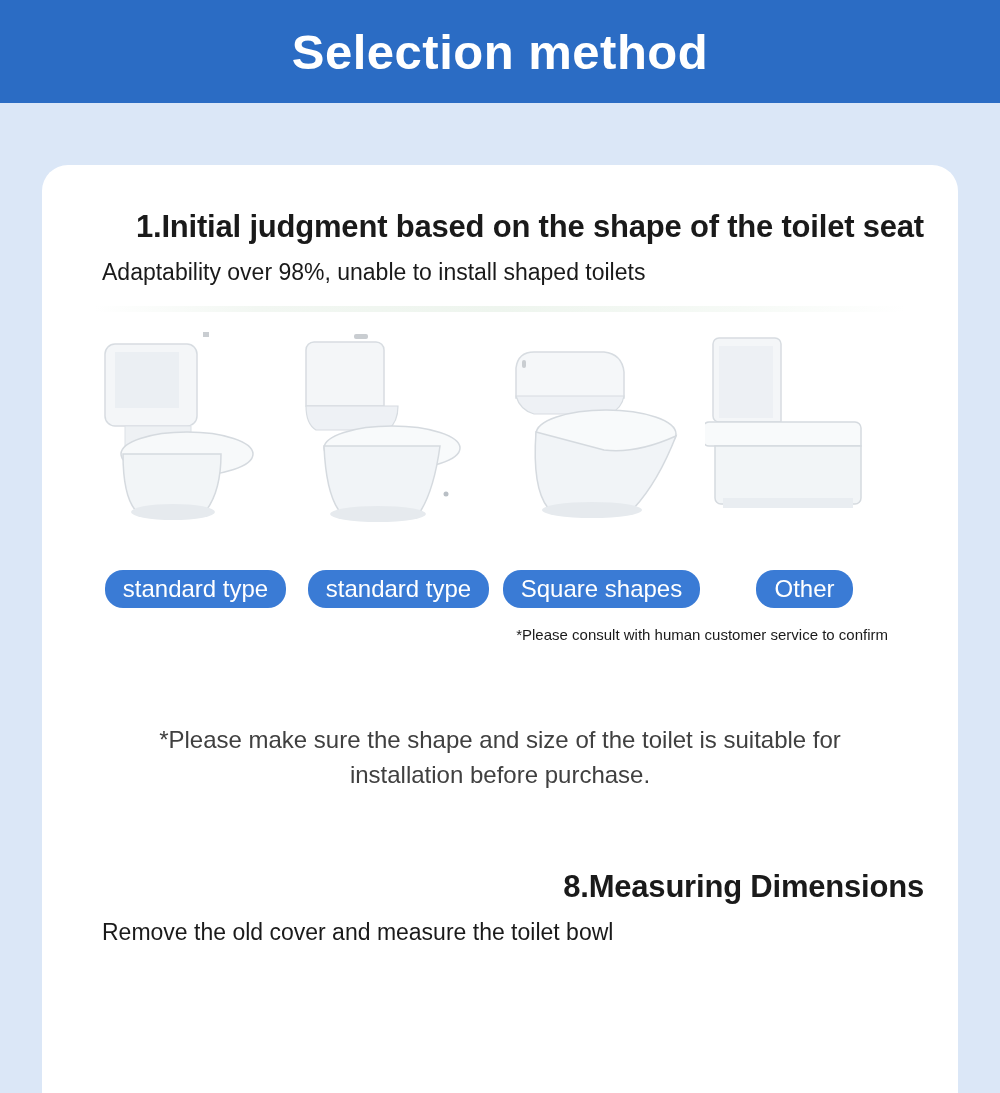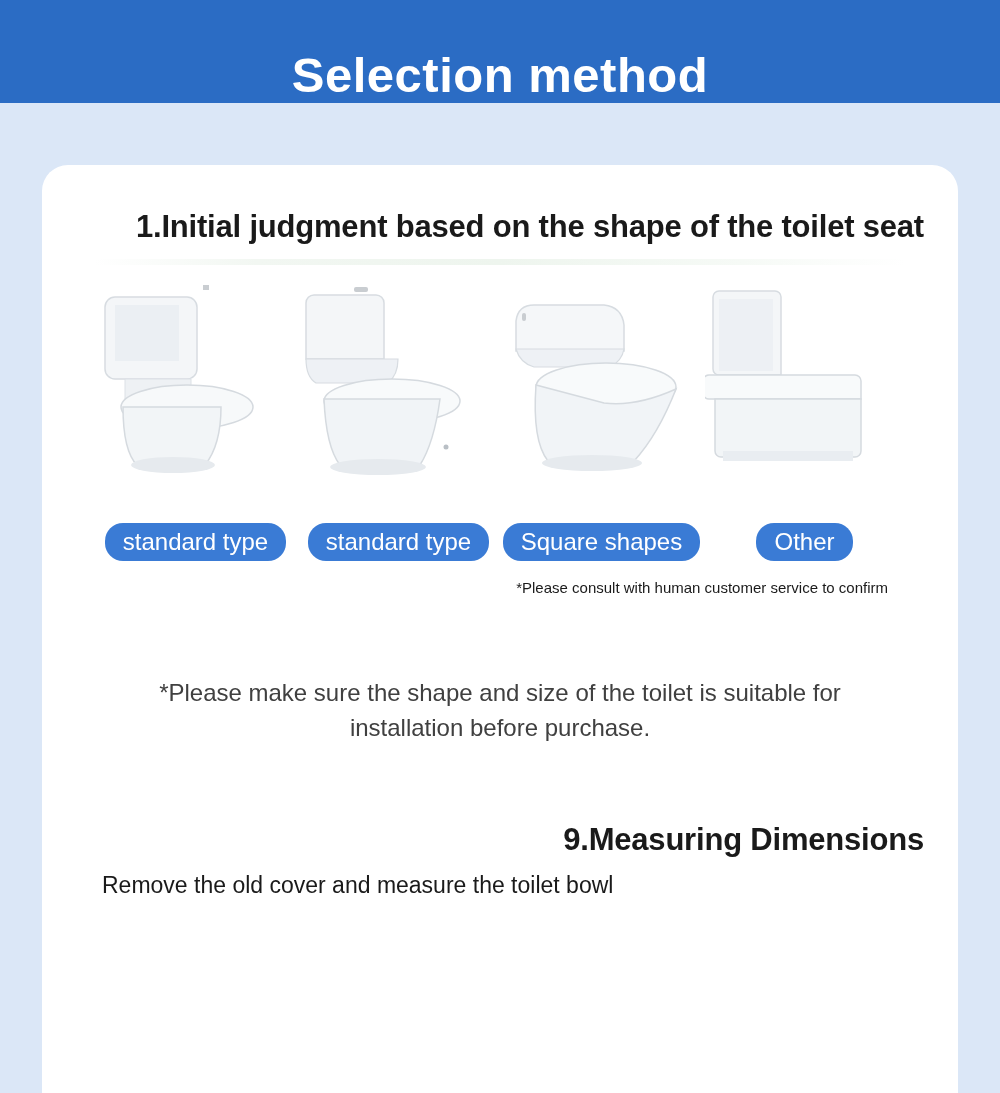--- a/index.html
+++ b/index.html
@@ -11,21 +11,21 @@
     height: 1093px;
     background: #dbe7f7;
     font-family: "Liberation Sans", sans-serif;
     overflow: hidden;
   }
   .header-bar {
     width: 1000px;
     height: 103px;
     background: #2b6cc4;
     display: flex;
-    align-items: flex-end;
+    align-items: center;
     justify-content: center;
   }
   .header-title {
     color: #ffffff;
     font-size: 49px;
     font-weight: bold;
     letter-spacing: 0.5px;
   }
   .page-body {
     padding: 62px 42px 0 42px;
@@ -117,20 +117,21 @@
 <body>
 
 <div class="header-bar">
   <div class="header-title">Selection method</div>
 </div>
 
 <div class="page-body">
   <div class="card">
 
     <h2 class="section-title">1.Initial judgment based on the shape of the toilet seat</h2>
+    <p class="section-sub">Adaptability over 98%, unable to install shaped toilets</p>
 
     <div class="divider-img"></div>
 
     <div class="toilet-row">
 
       <div class="toilet-cell">
         <svg width="200" height="215" viewBox="0 0 200 215">
           <rect x="108" y="6" width="6" height="5" fill="#c9cdd1"></rect>
           <path d="M20 18 h72 a10 10 0 0 1 10 10 v62 a10 10 0 0 1 -10 10 h-72 a10 10 0 0 1 -10 -10 v-62 a10 10 0 0 1 10 -10 z" fill="#f4f6f8" stroke="#d7dce1" stroke-width="1.5"></path>
           <path d="M20 26 h64 v56 h-64 z" fill="#e9edf1" opacity="0.8"></path>
@@ -191,18 +192,18 @@
       </div>
     </div>
 
     <div class="note-row">
       <div class="note-consult">*Please consult with human customer service to confirm</div>
     </div>
 
     <div class="warning">*Please make sure the shape and size of the toilet is suitable for installation before purchase.</div>
 
     <div class="section-two">
-      <h2 class="section-title">9.Measuring Dimensions</h2>
+      <h2 class="section-title">8.Measuring Dimensions</h2>
       <p class="section-sub">Remove the old cover and measure the toilet bowl</p>
     </div>
 
   </div>
 </div>
 
 </body></html>

